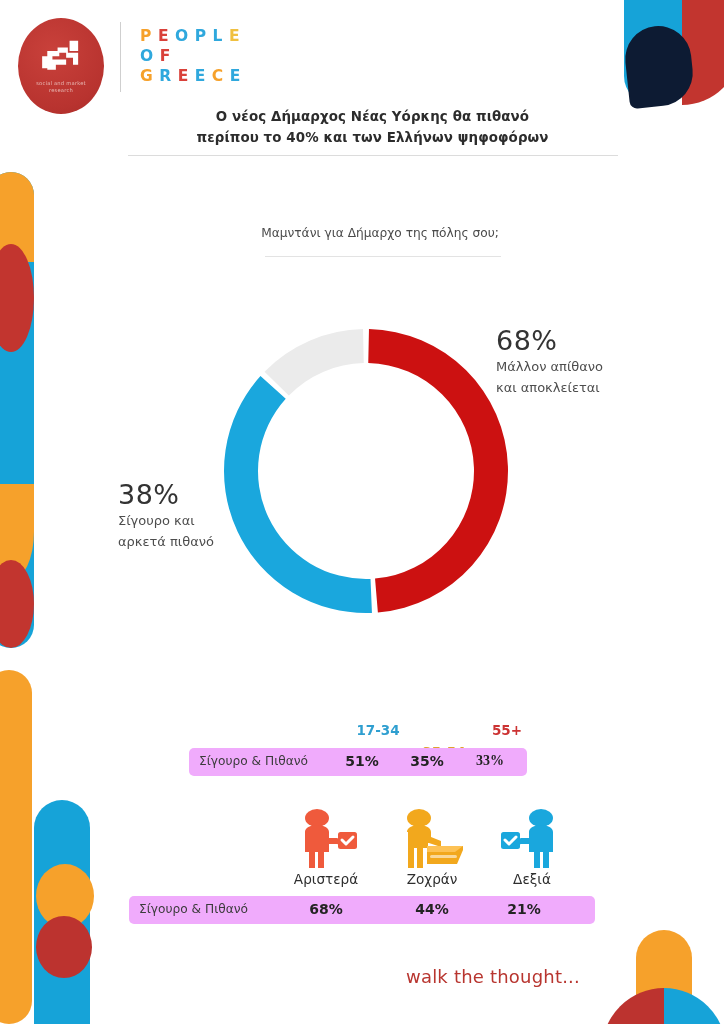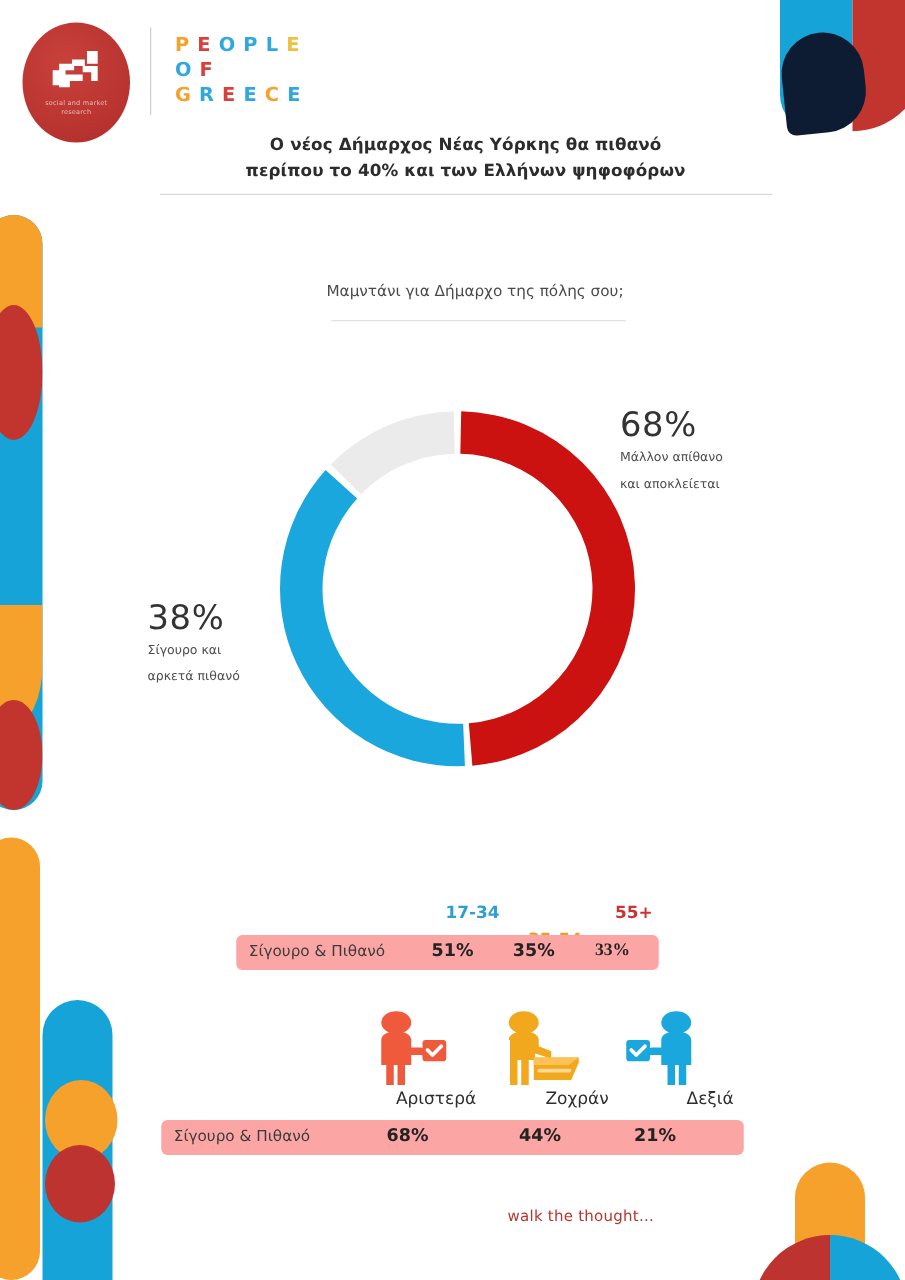--- a/index.html
+++ b/index.html
@@ -62,55 +62,55 @@
   .question{position:absolute;left:160px;top:202px;width:440px;text-align:center;
     font-size:12.2px;color:#4a4a4a;line-height:21px;}
   .q-rule{position:absolute;left:265px;top:256px;width:236px;height:1px;background:#e3e3e3;}
 
   
   .donut-wrap{position:absolute;left:196px;top:306px;width:340px;height:330px;}
   .donut{position:absolute;left:0;top:0;}
 
   .lbl{position:absolute;}
   .lbl .pct{font-size:27px;color:#333;font-weight:400;line-height:30px;letter-spacing:.5px;}
-  .lbl .desc{font-size:10px;color:#4d4d4d;line-height:21px;}
+  .lbl .desc{font-size:13px;color:#4d4d4d;line-height:21px;}
   .lbl-right{left:496px;top:326px;width:200px;}
   .lbl-left{left:118px;top:480px;width:190px;}
 
   
   .age-head{position:absolute;top:722px;height:22px;}
   .age-head div{position:absolute;font-size:13.5px;font-weight:700;text-align:center;}
   .a1{left:330px;width:64px;color:#2f9fd0;}
   .a2{left:396px;width:64px;color:#e0a32e;margin-top:22px;}
   .a3{left:462px;width:58px;color:#c33;}
 
-  .band{position:absolute;background:#fca5a5;border-radius:5px;height:28px;}
+  .band{position:absolute;background:#f0abfc;border-radius:5px;height:28px;}
   .band-age{left:189px;top:748px;width:338px;}
   .band-pol{left:129px;top:896px;width:466px;}
   .band .rowlabel{position:absolute;left:10px;top:6px;font-size:12.2px;color:#3b3b3b;}
   .band .cell{position:absolute;top:5px;font-size:14px;font-weight:700;color:#232323;text-align:center;}
 
   .ac1{left:143px;width:60px;}
   .ac2{left:208px;width:60px;}
   .ac3{left:273px;width:56px;font-family:Liberation Serif, serif;}
 
   .pc1{left:163px;width:68px;}
   .pc2{left:270px;width:66px;}
   .pc3{left:364px;width:62px;}
 
   
   .pol{position:absolute;top:806px;width:466px;left:129px;height:88px;}
-  .pol .item{position:absolute;top:0;width:110px;text-align:right;}
+  .pol .item{position:absolute;top:0;width:110px;text-align:center;}
   .p1{left:142px;}
   .p2{left:248px;}
   .p3{left:348px;}
   .pol .ico{height:62px;display:flex;align-items:flex-end;justify-content:center;}
   .pol .cap{font-size:13.6px;color:#2e2e2e;margin-top:3px;}
 
-  .tagline{position:absolute;left:406px;top:966px;font-size:12px;color:#b8352f;letter-spacing:.2px;}
+  .tagline{position:absolute;left:406px;top:966px;font-size:18px;color:#b8352f;letter-spacing:.2px;}
 </style>
 </head>
 <body>
 
 <div class="page">
 
   <div class="deco tr-wrap">
     <div class="tr-blue"></div>
     <div class="tr-redround"></div>
     <div class="tr-navy"></div>

